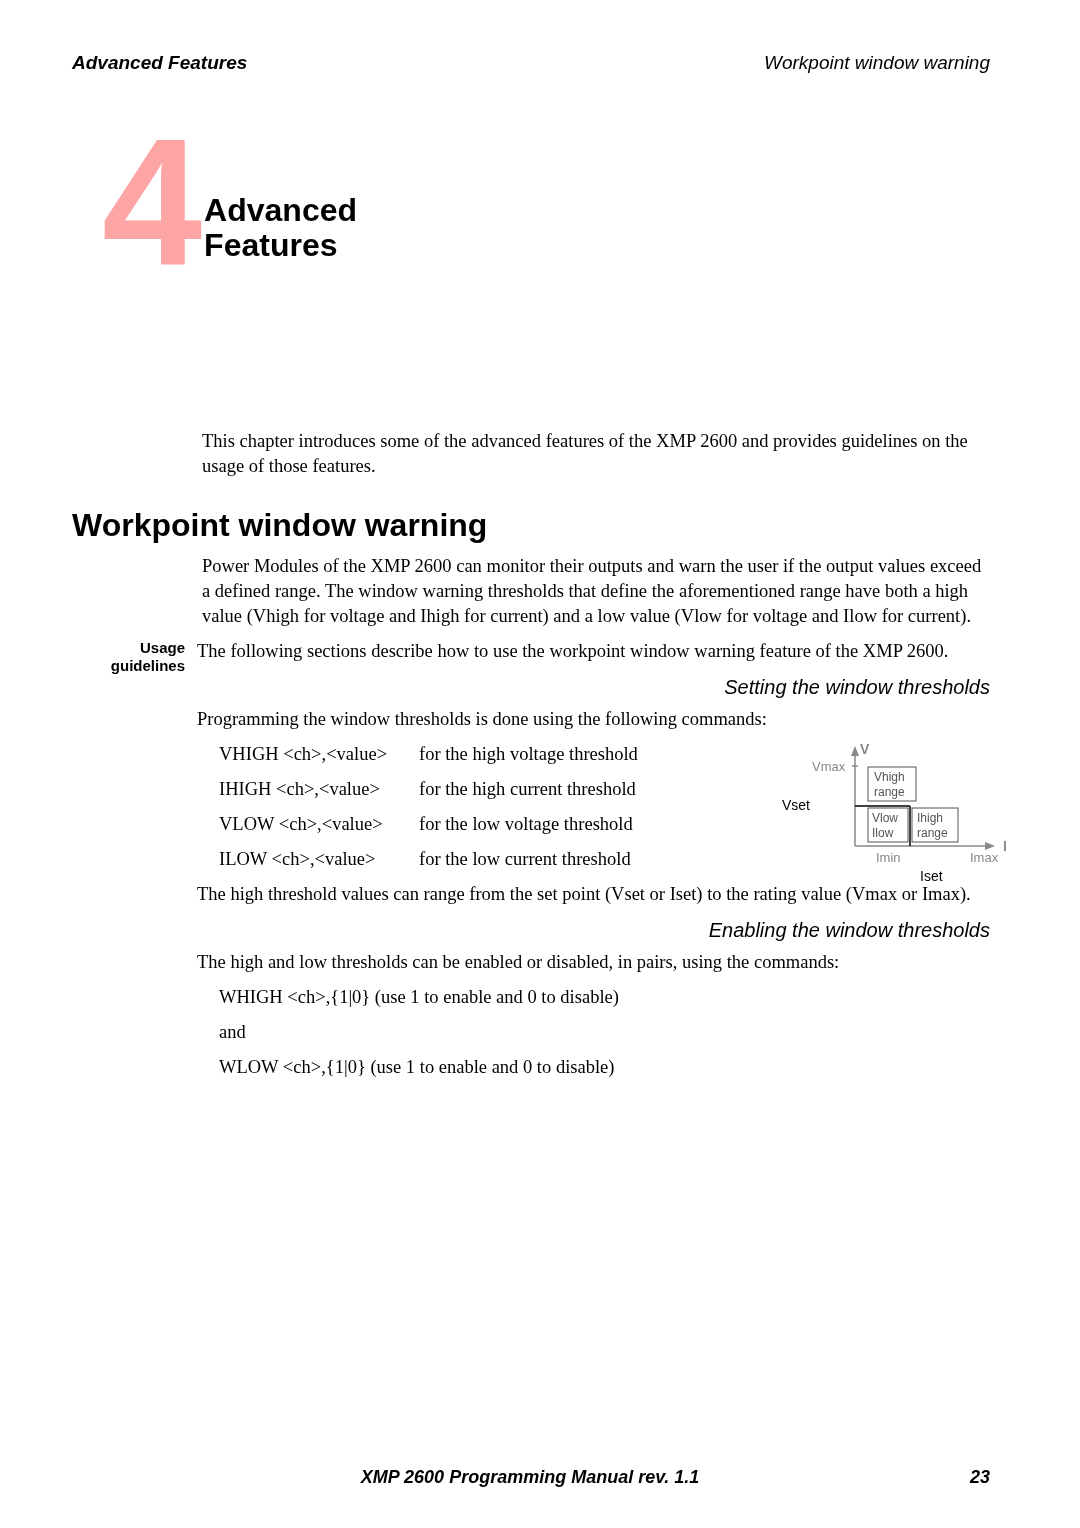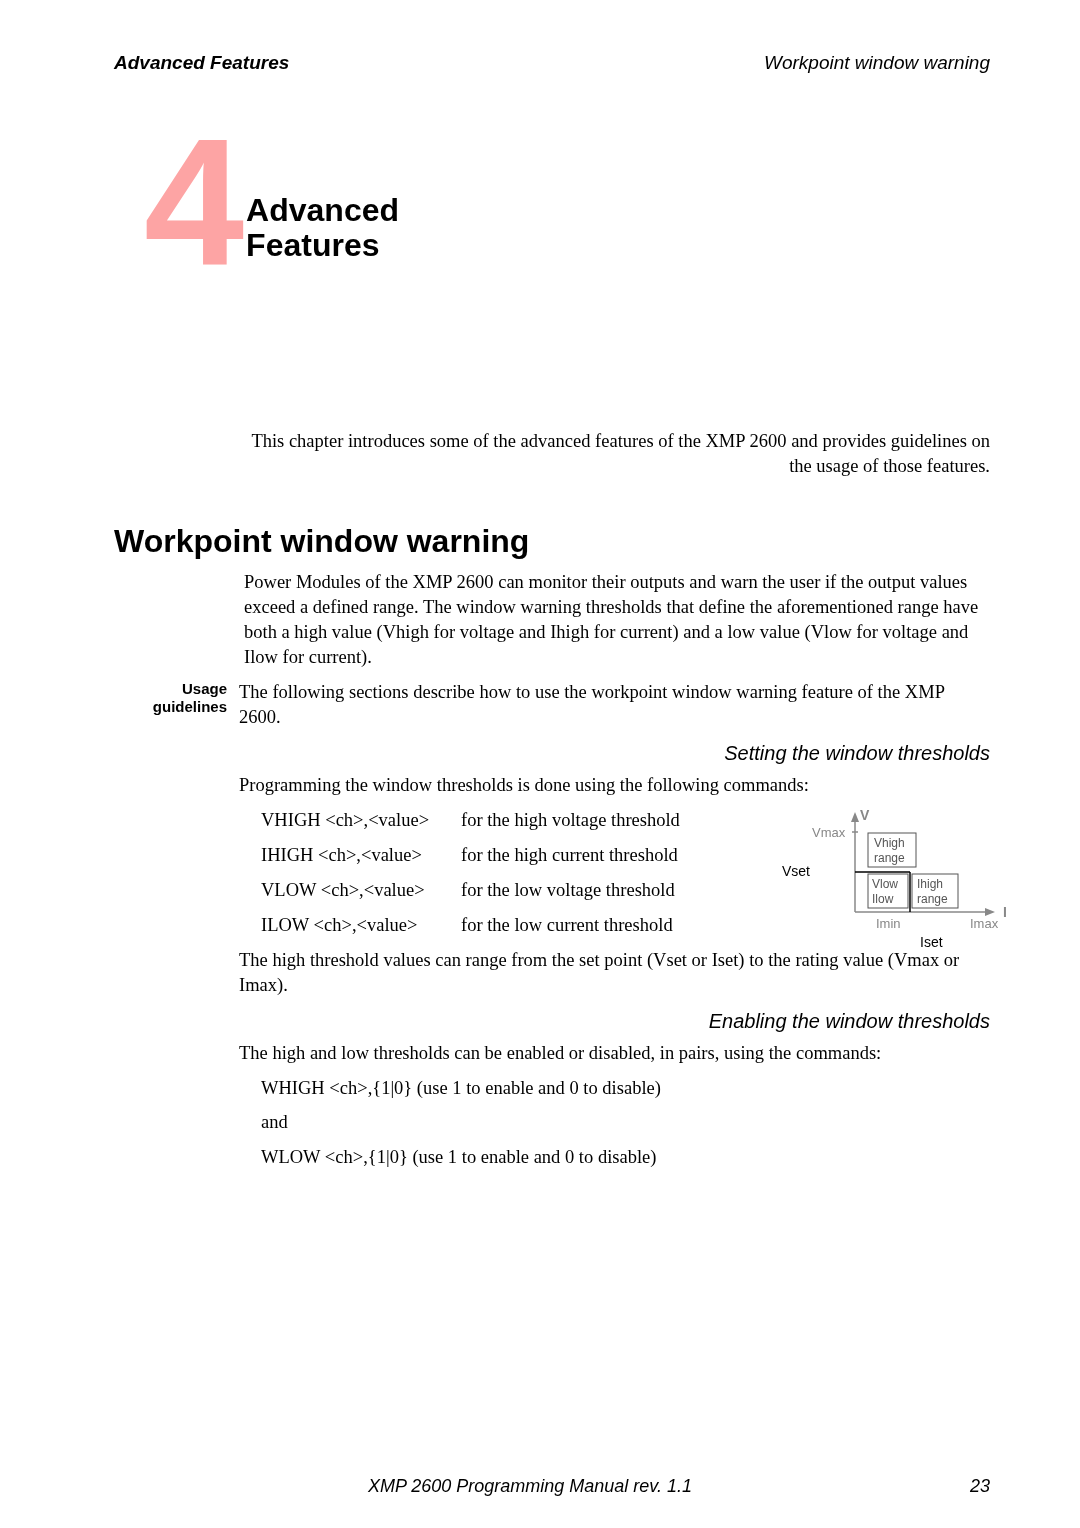--- a/index.html
+++ b/index.html
@@ -1,37 +1,37 @@
 <!DOCTYPE html>
 <html><head>
 <meta charset="utf-8">
 <style>
   * { box-sizing: border-box; margin: 0; padding: 0; }
   html, body { width: 1080px; background: #fff; font-family: "Times New Roman", Times, serif; color: #000; }
-  .page { width: 1080px; min-height: 1528px; padding: 52px 90px 40px 114px; position: relative; }
+  .page { width: 1080px; min-height: 1528px; padding: 52px 90px 40px 72px; position: relative; }
   .top-header { display: flex; justify-content: space-between; font-style: italic; font-weight: bold; font-family: Arial, Helvetica, sans-serif; font-size: 19px; margin-bottom: 60px; }
   .top-right { font-weight: normal; }
   .chapter-row { display: flex; align-items: flex-end; margin-left: 30px; margin-bottom: 160px; }
   .big4 { font-family: Arial, Helvetica, sans-serif; font-weight: 900; font-size: 180px; line-height: 0.75; color: #fda4a4; letter-spacing: -6px; }
   .chapter-title { font-family: Arial, Helvetica, sans-serif; font-weight: bold; font-size: 32px; line-height: 1.1; margin-left: 8px; margin-bottom: 6px; }
   .content-col { margin-left: 130px; font-size: 18.5px; line-height: 1.35; }
-  .intro { margin-bottom: 44px; text-align: right; }
+  .intro { margin-bottom: 28px; }
   .h1 { font-family: Arial, Helvetica, sans-serif; font-weight: bold; font-size: 32px; margin-bottom: 10px; margin-left: 0; }
   .row { display: flex; }
   .side-label { width: 125px; margin-left: -130px; text-align: right; padding-right: 12px; font-family: Arial, Helvetica, sans-serif; font-weight: bold; font-size: 15px; line-height: 1.2; }
   .body-col { flex: 1; }
   .para { margin-bottom: 10px; }
   .sub-h { font-style: italic; font-family: Arial, Helvetica, sans-serif; font-size: 20px; margin-top: 4px; margin-bottom: 6px; text-align: right; }
   .cmd-block { position: relative; }
   .cmd-table { margin-left: 22px; }
   .cmd-table .cmd-row { display: flex; margin-bottom: 10px; }
   .cmd-name { width: 200px; }
   .cmd-desc { width: 260px; }
   .diagram { position: absolute; right: -30px; top: -6px; }
-  .footer { position: absolute; bottom: 31px; left: 90px; right: 90px; display: flex; justify-content: space-between; font-family: Arial, Helvetica, sans-serif; font-style: italic; font-size: 18px; }
+  .footer { position: absolute; bottom: 40px; left: 90px; right: 90px; display: flex; justify-content: space-between; font-family: Arial, Helvetica, sans-serif; font-style: italic; font-size: 18px; font-weight: bold; }
   .footer-page { font-style: italic; }
   svg text { font-family: Arial, Helvetica, sans-serif; }
 </style>
 </head>
 <body>
 
 <div class="page">
 
   <div class="top-header">
     <span>Advanced Features</span>

